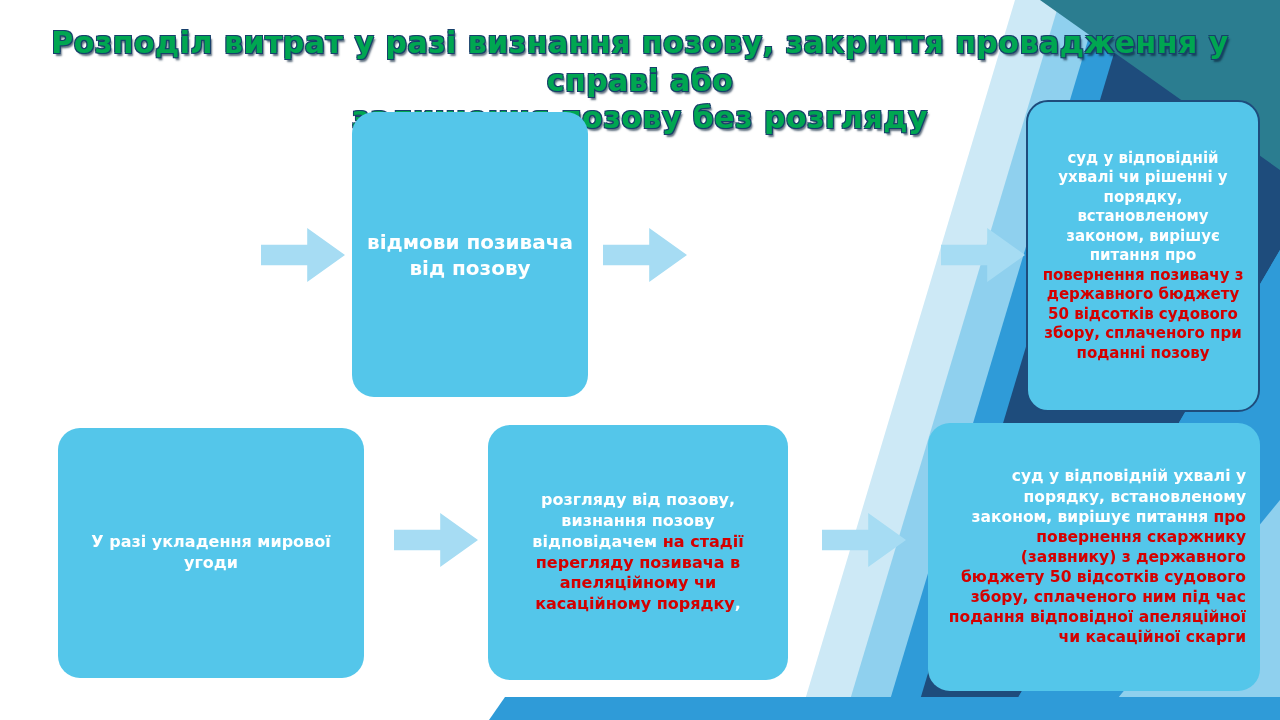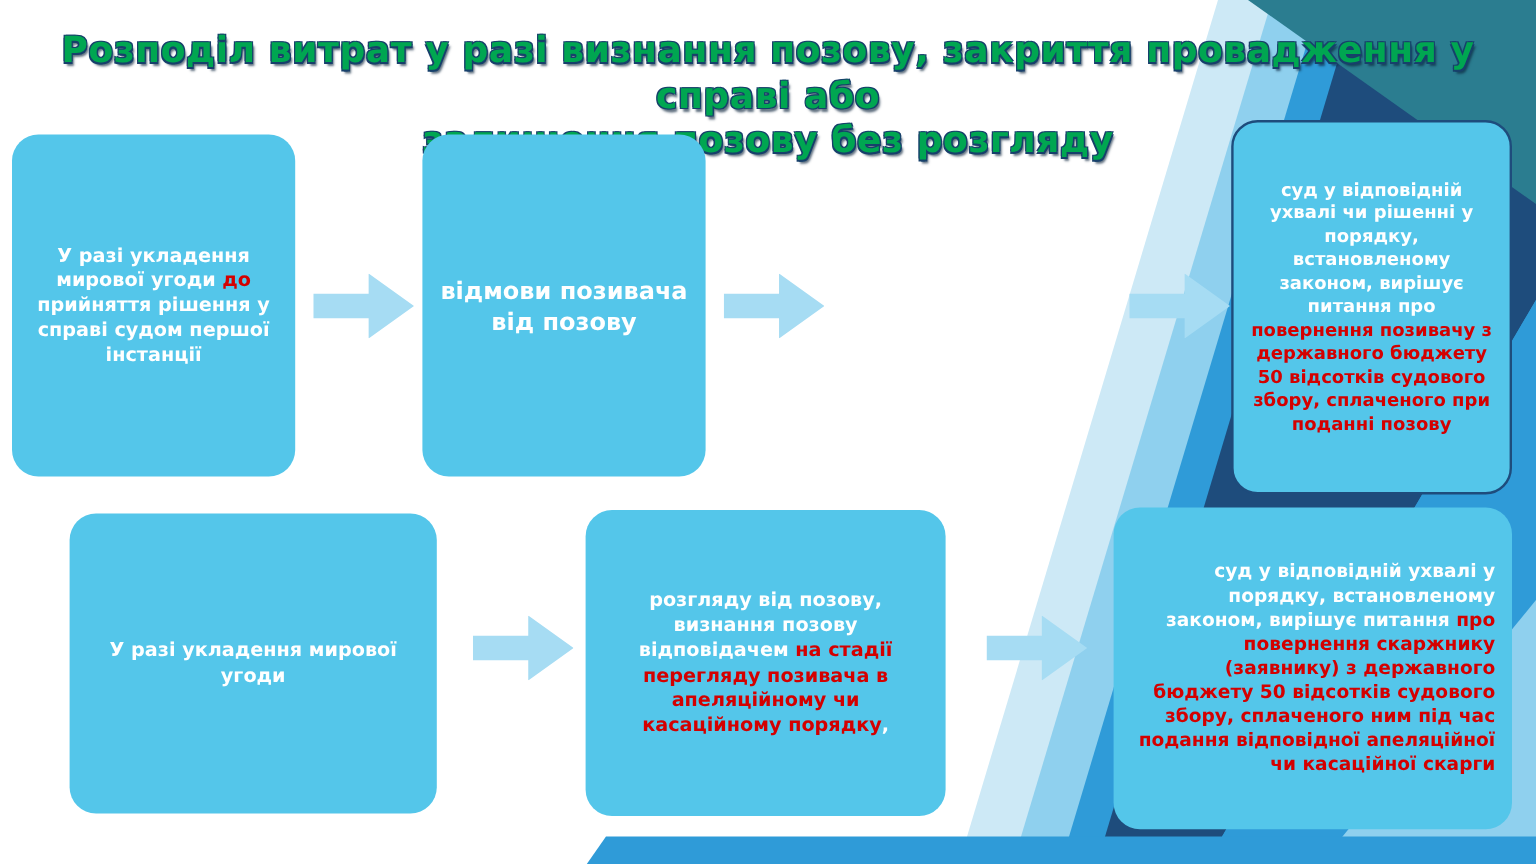--- a/index.html
+++ b/index.html
@@ -54,23 +54,20 @@
     <polygon points="1130,0 1280,0 1280,250 1005,720 914,720" style="fill:var(--band-navy,#1E4C7C)"></polygon>
     <polygon points="1280,250 1280,720 1005,720" style="fill:var(--band-medium,#2F9BD8)"></polygon>
     <polygon points="1280,500 1280,720 1100,720" style="fill:var(--band-light,#8FD0EE)"></polygon>
     <polygon points="1040,0 1280,0 1280,170" style="fill:var(--corner-teal,#2B7D90)"></polygon>
     <polygon points="505,697 1280,697 1280,720 489,720" style="fill:var(--band-medium,#2F9BD8)"></polygon>
   </svg>
 
   <h1 class="title">Розподіл витрат у разі визнання позову, закриття провадження у справі або
 залишення позову без розгляду</h1>
 
-  <div class="box r1b1">
-    <div><span class="seg-white">У разі укладення мирової угоди </span><span class="seg-red">до</span><span class="seg-white"> прийняття рішення у справі судом першої інстанції</span></div>
-  </div>
   <div class="arrow a1"></div>
 
   <div class="box r1b2">
     <div><span class="seg-white">відмови позивача від позову</span></div>
   </div>
   <div class="arrow a2"></div>
 
   <div class="arrow a3"></div>
 
   <div class="box r1b4">

